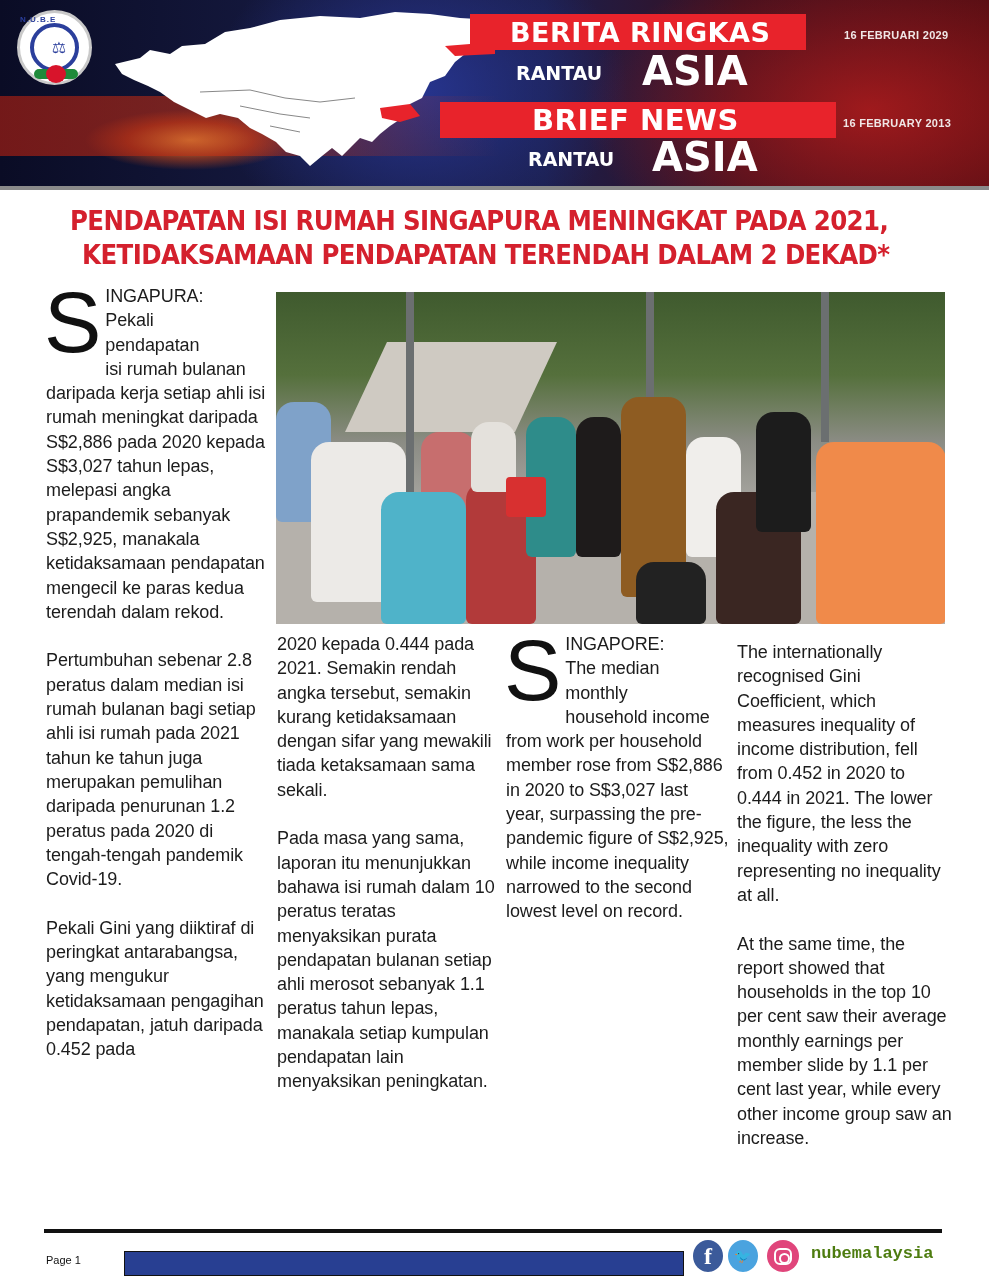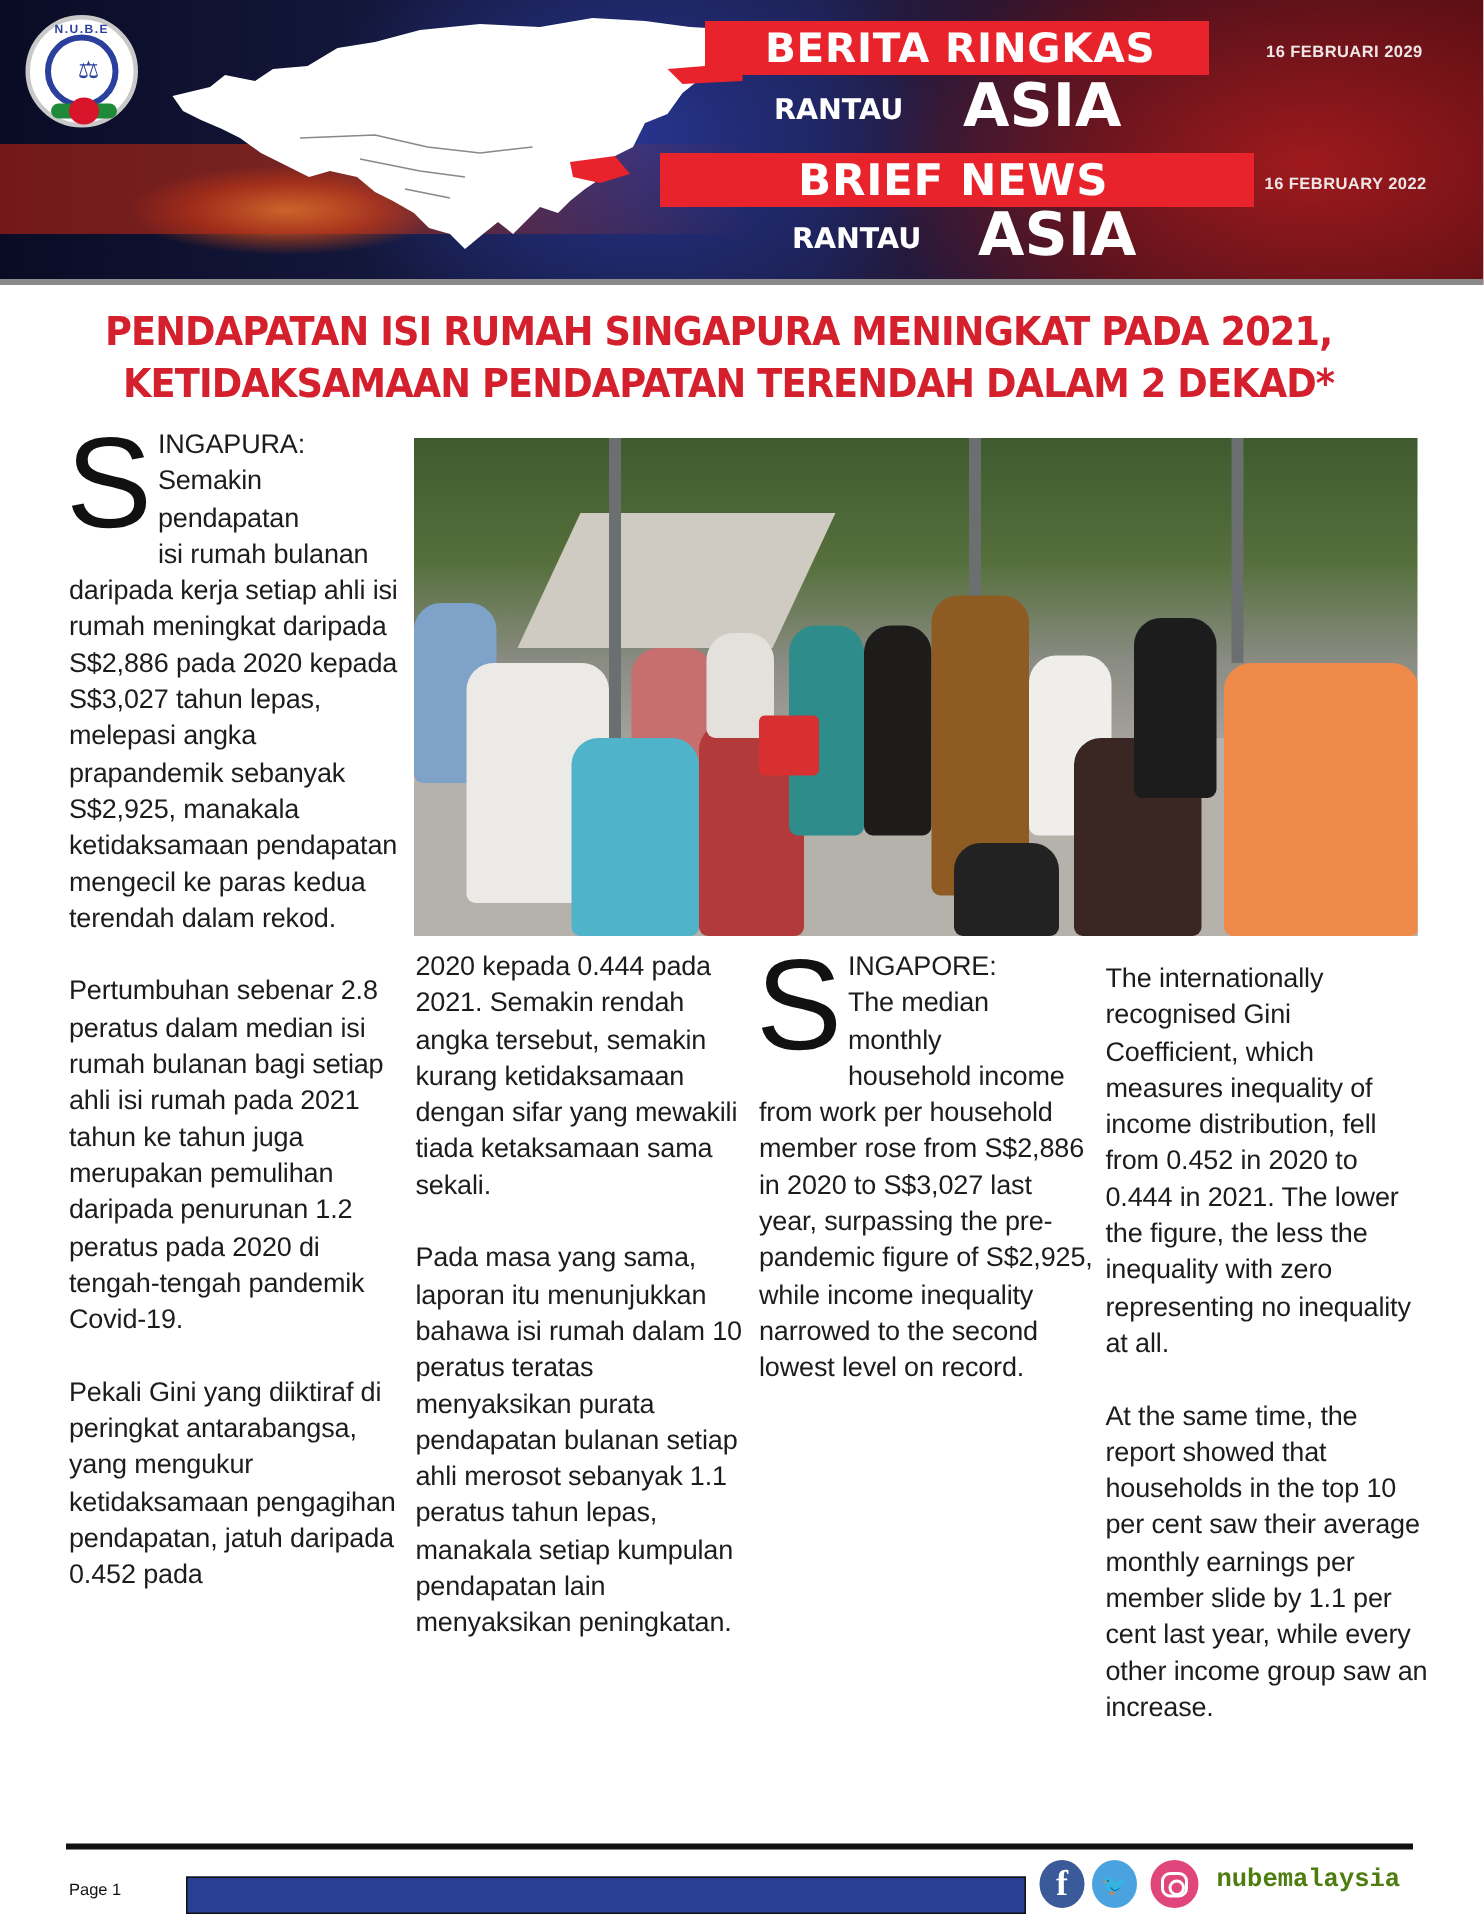--- a/index.html
+++ b/index.html
@@ -25,21 +25,21 @@
   }
   .logo {
     position: absolute; left: 17px; top: 10px; width: 75px; height: 75px; border-radius: 50%;
     background: #ffffff; border: 3px solid #c9c9c9;
   }
   .logo-inner {
     position: absolute; left: 10px; top: 10px; width: 49px; height: 49px; border-radius: 50%;
     border: 4px solid #2b3f9c; background: #fff;
   }
   .logo-text {
-    position: absolute; left: 0; right: 0; top: 2px; text-align: center;
+    position: absolute; left: 0; right: 0; top: 2px; 
     font-size: 8px; color: #2b3f9c; font-weight: bold; letter-spacing: 1px;
   }
   .logo-scale {
     position: absolute; left: 16px; top: 12px; width: 18px; height: 18px; color: #2b3f9c; font-size: 16px; line-height: 18px; text-align: center;
   }
   .logo-flower {
     position: absolute; left: 26px; top: 52px; width: 20px; height: 18px; border-radius: 50%; background: #d8142b;
   }
   .logo-leaves {
     position: absolute; left: 14px; top: 56px; width: 44px; height: 10px; background: #1f8a3a; border-radius: 5px;
@@ -146,21 +146,21 @@
   <div class="red-bar b2"></div>
 
   <div class="hdr-big hdr-berita">BERITA RINGKAS</div>
   <div class="hdr-big hdr-rantau">RANTAU</div>
   <div class="hdr-big hdr-asia1">ASIA</div>
   <div class="hdr-big hdr-brief">BRIEF NEWS</div>
   <div class="hdr-big hdr-around">RANTAU</div>
   <div class="hdr-big hdr-asia2">ASIA</div>
 
   <div class="hdr-date d1">16 FEBRUARI 2029</div>
-  <div class="hdr-date d2">16 FEBRUARY 2022</div>
+  <div class="hdr-date d2">16 FEBRUARY 2013</div>
 </div>
 
 <h1 class="headline">
   <span class="l1">Pendapatan isi rumah Singapura meningkat pada 2021,</span>
   <span class="l2">ketidaksamaan pendapatan terendah dalam 2 dekad*</span>
 </h1>
 
 <div class="photo">
   <div class="steps"></div>
   <div class="bg-road"></div>
@@ -181,21 +181,21 @@
   <div class="person" style="left:480px; top:120px; width:55px; height:120px; background:#1c1c1c;"></div>
   <div class="person" style="left:540px; top:150px; width:130px; height:182px; background:#f08a4a;"></div>
   <div class="person" style="left:360px; top:270px; width:70px; height:62px; background:#222;"></div>
   <div class="person" style="left:230px; top:185px; width:40px; height:40px; background:#d83030; border-radius:4px;"></div>
 </div>
 
 <div class="col col-ms1">
   <p>
     <span class="dropcap">S</span>
     <span class="first-lines">INGAPURA:</span>
-    <span class="first-lines">Semakin</span>
+    <span class="first-lines">Pekali</span>
     <span class="first-lines">pendapatan</span>
     <span>isi rumah bulanan daripada kerja setiap ahli isi rumah meningkat daripada S$2,886 pada 2020 kepada S$3,027 tahun lepas, melepasi angka prapandemik sebanyak S$2,925, manakala ketidaksamaan pendapatan mengecil ke paras kedua terendah dalam rekod.</span>
   </p>
   <p>Pertumbuhan sebenar 2.8 peratus dalam median isi rumah bulanan bagi setiap ahli isi rumah pada 2021 tahun ke tahun juga merupakan pemulihan daripada penurunan 1.2 peratus pada 2020 di tengah-tengah pandemik Covid-19.</p>
   <p>Pekali Gini yang diiktiraf di peringkat antarabangsa, yang mengukur ketidaksamaan pengagihan pendapatan, jatuh daripada 0.452 pada</p>
 </div>
 
 <div class="col col-ms2">
   <p>2020 kepada 0.444 pada 2021. Semakin rendah angka tersebut, semakin kurang ketidaksamaan dengan sifar yang mewakili tiada ketaksamaan sama sekali.</p>
   <p>Pada masa yang sama, laporan itu menunjukkan bahawa isi rumah dalam 10 peratus teratas menyaksikan purata pendapatan bulanan setiap ahli merosot sebanyak 1.1 peratus tahun lepas, manakala setiap kumpulan pendapatan lain menyaksikan peningkatan.</p>

